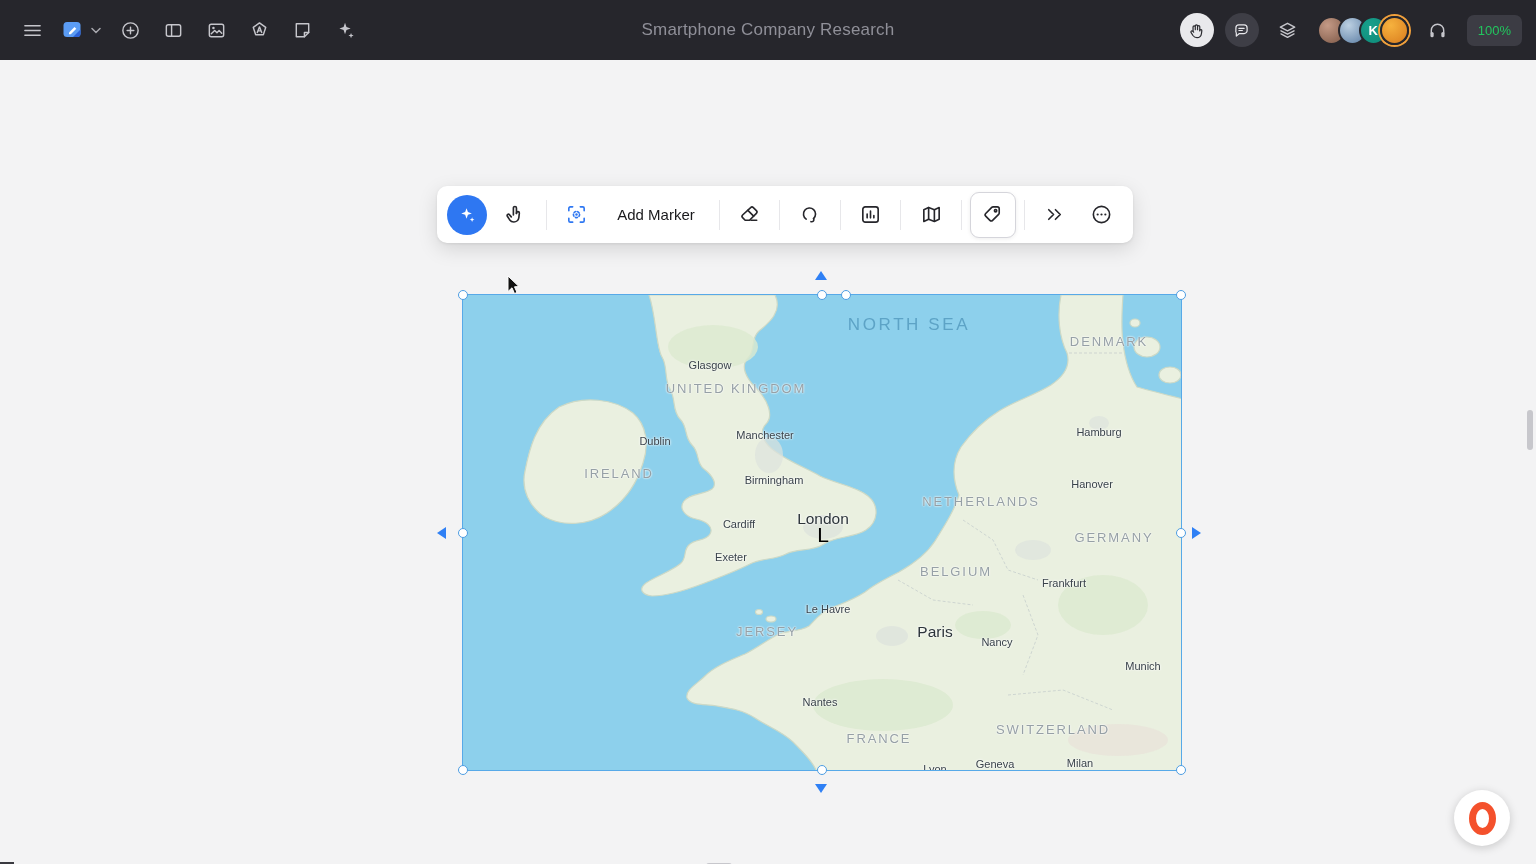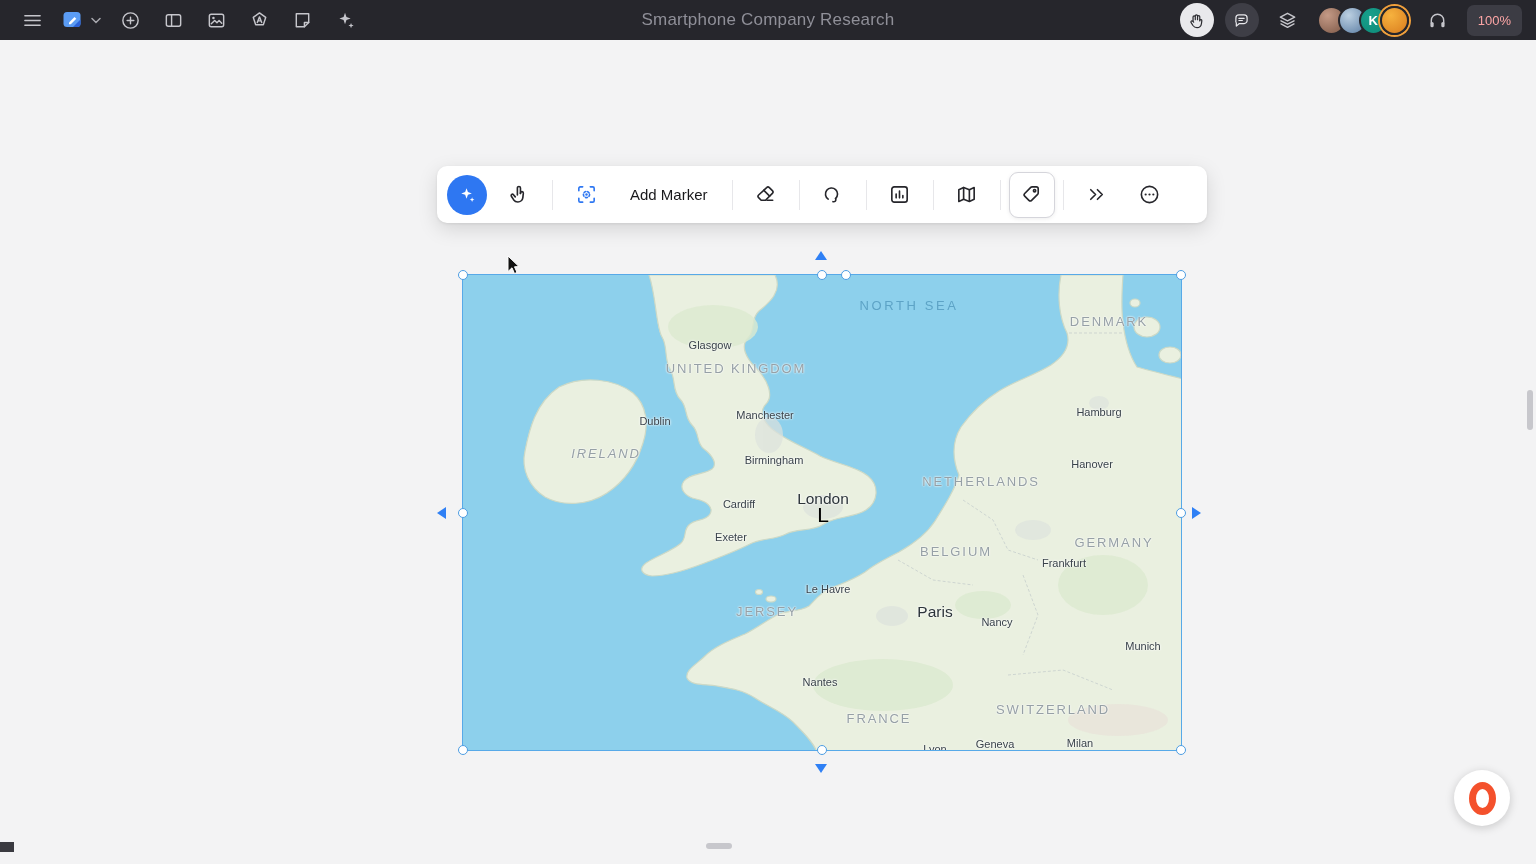--- a/index.html
+++ b/index.html
@@ -1,52 +1,52 @@
 <!DOCTYPE html>
 <html><head>
 <meta charset="utf-8">
 <style>
   * { margin:0; padding:0; box-sizing:border-box; }
   html,body { width:1536px; height:864px; overflow:hidden; font-family:"Liberation Sans",sans-serif; background:#f3f3f4; }
 
   
-  .topbar { position:relative; height:40px; background:#26262c; display:flex; align-items:center; padding:0 14px; }
+  .topbar { position:relative; height:60px; background:#26262c; display:flex; align-items:center; padding:0 14px; }
   .tb-left { display:flex; align-items:center; gap:7px; }
   .icon-btn { width:36px; height:36px; display:flex; align-items:center; justify-content:center; background:none; border:0; border-radius:8px; cursor:pointer; }
   .ic { stroke:#c6c6cc; fill:none; stroke-width:1.5; stroke-linecap:round; stroke-linejoin:round; }
   .ic-fill { fill:#c6c6cc; stroke:none; }
   .tb-title { position:absolute; left:50%; top:50%; transform:translate(-50%,-50%); color:#8f8f98; font-size:17px; letter-spacing:.2px; white-space:nowrap; cursor:text; }
   .tb-right { margin-left:auto; display:flex; align-items:center; gap:11px; }
   .circle-btn { width:34px; height:34px; border-radius:50%; border:0; display:flex; align-items:center; justify-content:center; cursor:pointer; }
   .circle-light { background:#e9e9ec; }
   .circle-dark { background:#3e3e46; }
   .avatar-stack { display:flex; align-items:center; padding-left:8px; }
   .avatar { width:29px; height:29px; border-radius:50%; border:2px solid #26262c; margin-left:-8px; display:flex; align-items:center; justify-content:center; color:#fff; font-size:13px; font-weight:700; }
-  .zoom-btn { background:#3c3c44; color:#fca5a5; font-size:13px; padding:8px 11px; border-radius:7px; border:0; cursor:pointer; }
+  .zoom-btn { background:#3c3c44; color:#22c55e; font-size:13px; padding:8px 11px; border-radius:7px; border:0; cursor:pointer; }
 
   
   .canvas { position:relative; width:1536px; height:812px; background:#f3f3f4; }
 
   
-  .float-toolbar { position:absolute; left:437px; top:126px; width:770px; height:57px; background:#fff; border-radius:10px;
+  .float-toolbar { position:absolute; left:437px; top:126px; width:696px; height:57px; background:#fff; border-radius:10px;
     box-shadow:0 6px 20px rgba(0,0,0,.13), 0 1px 3px rgba(0,0,0,.08); display:flex; align-items:center; padding:0 10px; gap:3px; }
   .ft-btn { width:50px; height:46px; display:flex; align-items:center; justify-content:center; background:none; border:0; border-radius:9px; cursor:pointer; }
   .ic-dark { stroke:#26262b; fill:none; stroke-width:1.7; stroke-linecap:round; stroke-linejoin:round; }
   .ic-blue { stroke:#2e77f2; fill:none; stroke-width:1.7; stroke-linecap:round; stroke-linejoin:round; }
   .magic-btn { width:40px; height:40px; min-width:40px; border-radius:50%; background:#2e77f2; border:0; display:flex; align-items:center; justify-content:center; cursor:pointer; margin-right:4px; }
   .sep { width:1px; height:30px; background:#e7e7ea; margin:0 5px; }
   .addmarker-btn { font-family:"Liberation Sans",sans-serif; font-size:15px; color:#19191c; font-weight:500; background:none; border:0; padding:0 16px; cursor:pointer; white-space:nowrap; }
   .tag-box { width:46px; height:46px; min-width:46px; border:1px solid #d5d5db; border-radius:9px; background:#fff; box-shadow:0 1px 4px rgba(0,0,0,.07); display:flex; align-items:center; justify-content:center; cursor:pointer; }
 
   
   .map-frame { position:absolute; left:462px; top:234px; width:720px; height:477px; border:1px solid #57a9e8; cursor:move; }
   .map-clip { position:absolute; inset:0; overflow:hidden; }
   .map-clip svg { display:block; }
   .lbl { position:absolute; transform:translate(-50%,-50%); white-space:nowrap; pointer-events:none; }
-  .lbl-sea { font-size:13px; letter-spacing:2.6px; color:#5da3c6; }
+  .lbl-sea { font-size:17px; letter-spacing:2.6px; color:#5da3c6; }
   .lbl-region { font-size:13px; letter-spacing:1.9px; color:#96a0a6; text-shadow:0 0 2px rgba(255,255,255,.9),0 0 2px rgba(255,255,255,.9); }
   .lbl-city { font-size:11px; color:#39424a; text-shadow:0 0 2px #fff,0 0 3px #fff; }
   .lbl-major { font-size:15.5px; color:#2c343a; text-shadow:0 0 2px #fff,0 0 3px #fff; }
   .lbl-typed { font-size:21px; color:#000; font-weight:500; }
 
   .hd { position:absolute; width:10px; height:10px; background:#fff; border:1.5px solid #4d9de2; border-radius:50%; transform:translate(-50%,-50%); cursor:pointer; z-index:3; }
   .h-nw{left:0;top:0} .h-n{left:50%;top:0} .h-n2{left:calc(50% + 24px);top:0} .h-ne{left:100%;top:0}
   .h-w{left:0;top:50%} .h-e{left:100%;top:50%}
   .h-sw{left:0;top:100%} .h-s{left:50%;top:100%} .h-se{left:100%;top:100%}
 
@@ -303,23 +303,23 @@
           <path d="M435 285 L470 305 510 310"></path>
           <path d="M560 300 L575 340 560 380"></path>
           <path d="M545 400 L600 395 650 415"></path>
           <path d="M606 58 L660 58"></path>
         </g>
       </svg>
       <div id="map-labels">
           <span class="lbl lbl-sea" style="left: 446px; top: 30px;">NORTH SEA</span>
           <span class="lbl lbl-region" style="left: 646px; top: 46px;">DENMARK</span>
           <span class="lbl lbl-region" style="left: 273px; top: 93px;">UNITED KINGDOM</span>
-          <span class="lbl lbl-region" style="left: 143px; top: 178px; font-style: italic;">IRELAND</span>
+          <span class="lbl lbl-region" style="left: 156px; top: 178px;">IRELAND</span>
           <span class="lbl lbl-region" style="left: 518px; top: 206px;">NETHERLANDS</span>
-          <span class="lbl lbl-region" style="left: 651px; top: 267px;">GERMANY</span>
+          <span class="lbl lbl-region" style="left: 651px; top: 242px;">GERMANY</span>
           <span class="lbl lbl-region" style="left: 493px; top: 276px;">BELGIUM</span>
           <span class="lbl lbl-region" style="left: 304px; top: 336px;">JERSEY</span>
           <span class="lbl lbl-region" style="left: 416px; top: 443px;">FRANCE</span>
           <span class="lbl lbl-region" style="left: 590px; top: 434px;">SWITZERLAND</span>
           <span class="lbl lbl-city" style="left: 247px; top: 27px; margin-top: 43px;">Glasgow</span>
           <span class="lbl lbl-city" style="left: 192px; top: 146px;">Dublin</span>
           <span class="lbl lbl-city" style="left: 302px; top: 140px;">Manchester</span>
           <span class="lbl lbl-city" style="left: 311px; top: 185px; text-align: right;">Birmingham</span>
           <span class="lbl lbl-city" style="left: 636px; top: 137px;">Hamburg</span>
           <span class="lbl lbl-city" style="left: 629px; top: 189px;">Hanover</span>

